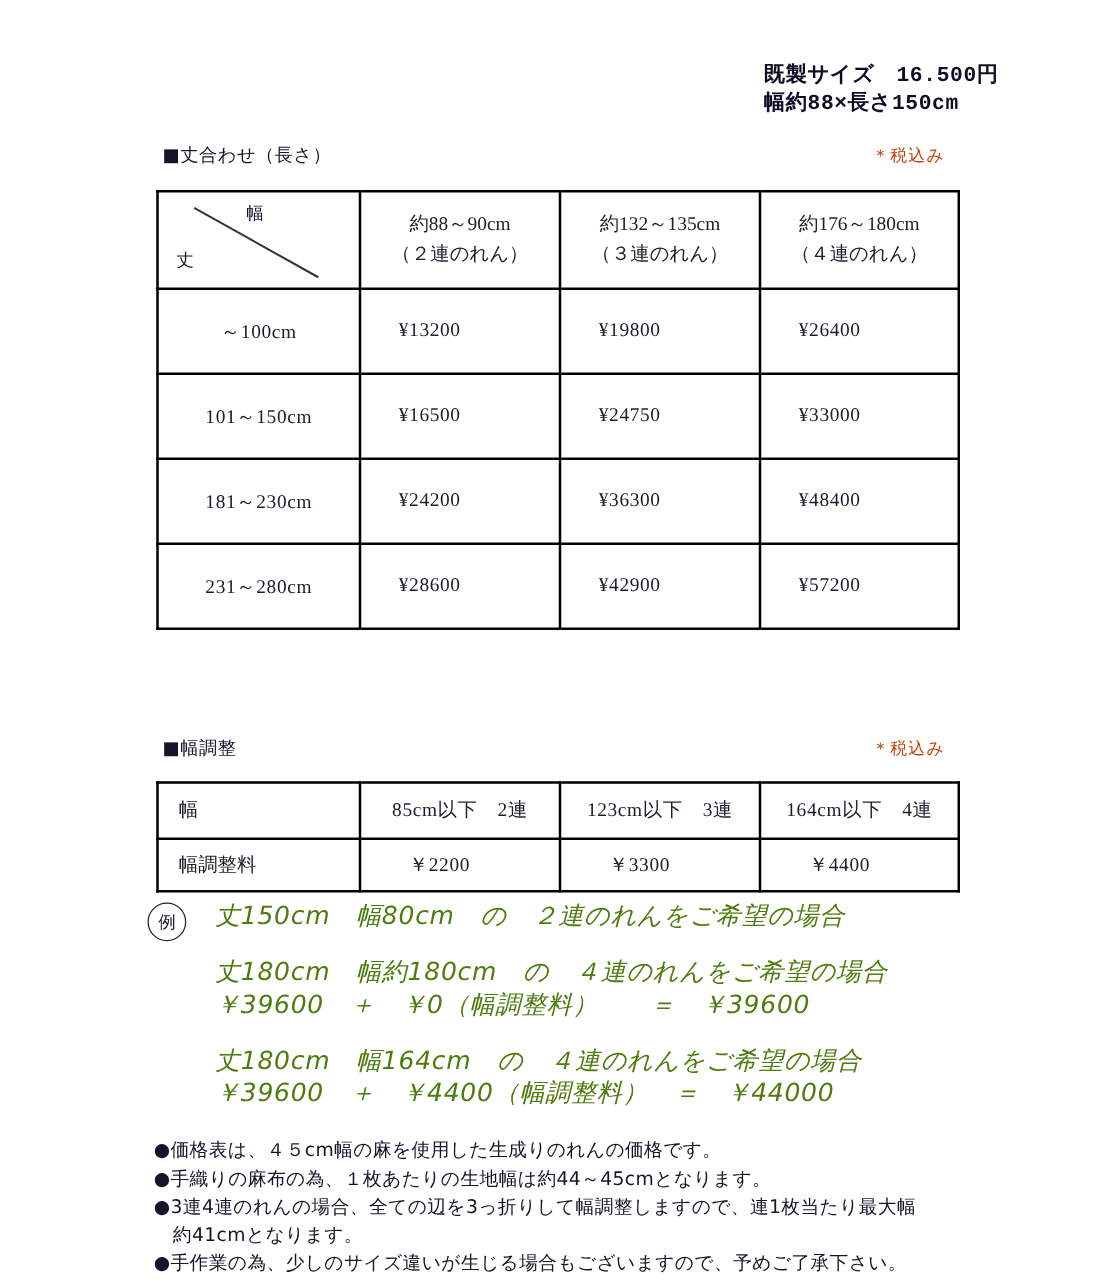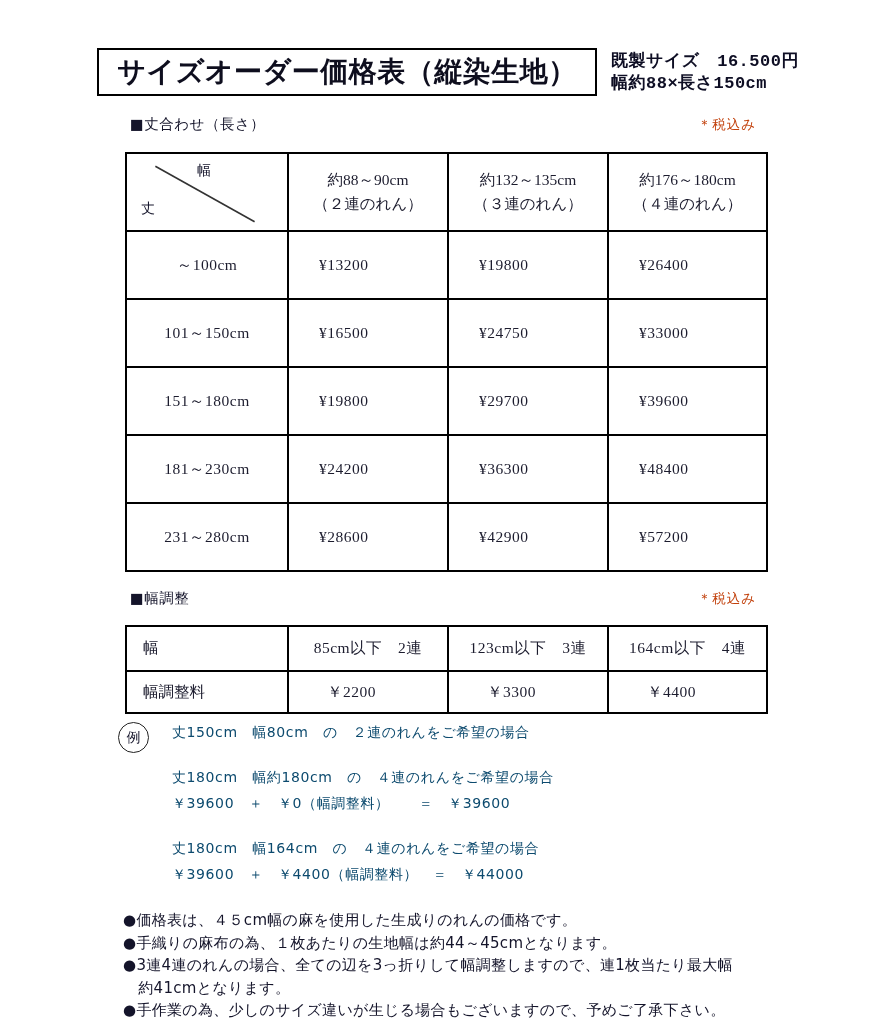--- a/index.html
+++ b/index.html
@@ -124,25 +124,26 @@
     border: 1.5px solid #222;
     border-radius: 50%;
     box-sizing: border-box;
     display: flex; align-items: center; justify-content: center;
     font-size: 14px;
     color: #14142a;
   }
   .example-items { margin-left: 54px; }
   .example-item { margin-bottom: 19px; }
   .example-line {
-    font-size: 14px;
+    font-size: 20px;
     line-height: 26px;
     letter-spacing: 0.6px;
-    color: #0c4a6e;
+    color: #4d7c0f;
     white-space: nowrap;
+    font-style: italic;
   }
 
   
   .notes {
     position: absolute;
     left: 123px; top: 909px;
     width: 680px;
   }
   .note-item {
     font-size: 15px;
@@ -150,23 +151,20 @@
     letter-spacing: 0.3px;
     color: #14142a;
     white-space: pre-line;
   }
 </style>
 </head>
 <body>
 
 <div class="page">
 
-  <div class="title-box">
-    <span class="title-text">サイズオーダー価格表（縦染生地）</span>
-  </div>
   <div class="ready-made">
     <div>既製サイズ　16.500円</div>
     <div>幅約88×長さ150cm</div>
   </div>
 
   <div class="sec-row sec1">
     <span class="sec-heading">■丈合わせ（長さ）</span>
     <span class="tax-note">＊税込み</span>
   </div>
 
@@ -203,26 +201,20 @@
       <td class="len-cell">～100cm</td>
       <td class="price-cell">¥13200</td>
       <td class="price-cell">¥19800</td>
       <td class="price-cell">¥26400</td>
     </tr>
     <tr class="data-row">
       <td class="len-cell">101～150cm</td>
       <td class="price-cell">¥16500</td>
       <td class="price-cell">¥24750</td>
       <td class="price-cell">¥33000</td>
-    </tr>
-    <tr class="data-row">
-      <td class="len-cell">151～180cm</td>
-      <td class="price-cell">¥19800</td>
-      <td class="price-cell">¥29700</td>
-      <td class="price-cell">¥39600</td>
     </tr>
     <tr class="data-row">
       <td class="len-cell">181～230cm</td>
       <td class="price-cell">¥24200</td>
       <td class="price-cell">¥36300</td>
       <td class="price-cell">¥48400</td>
     </tr>
     <tr class="data-row">
       <td class="len-cell">231～280cm</td>
       <td class="price-cell">¥28600</td>

